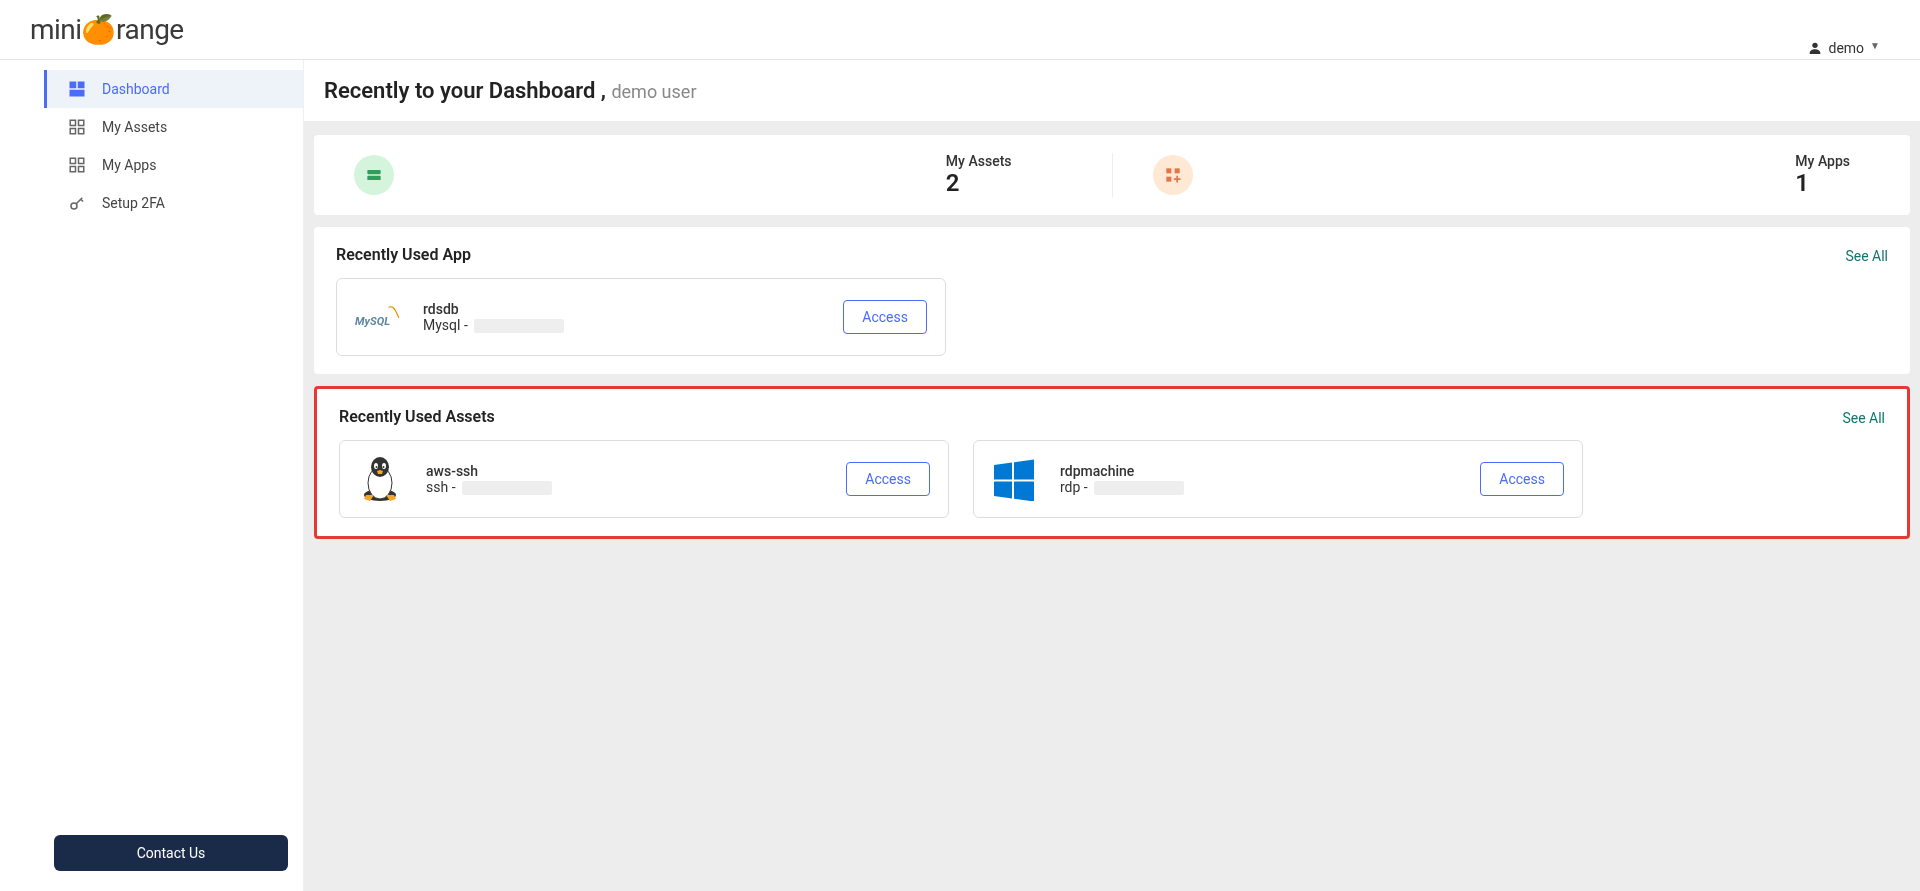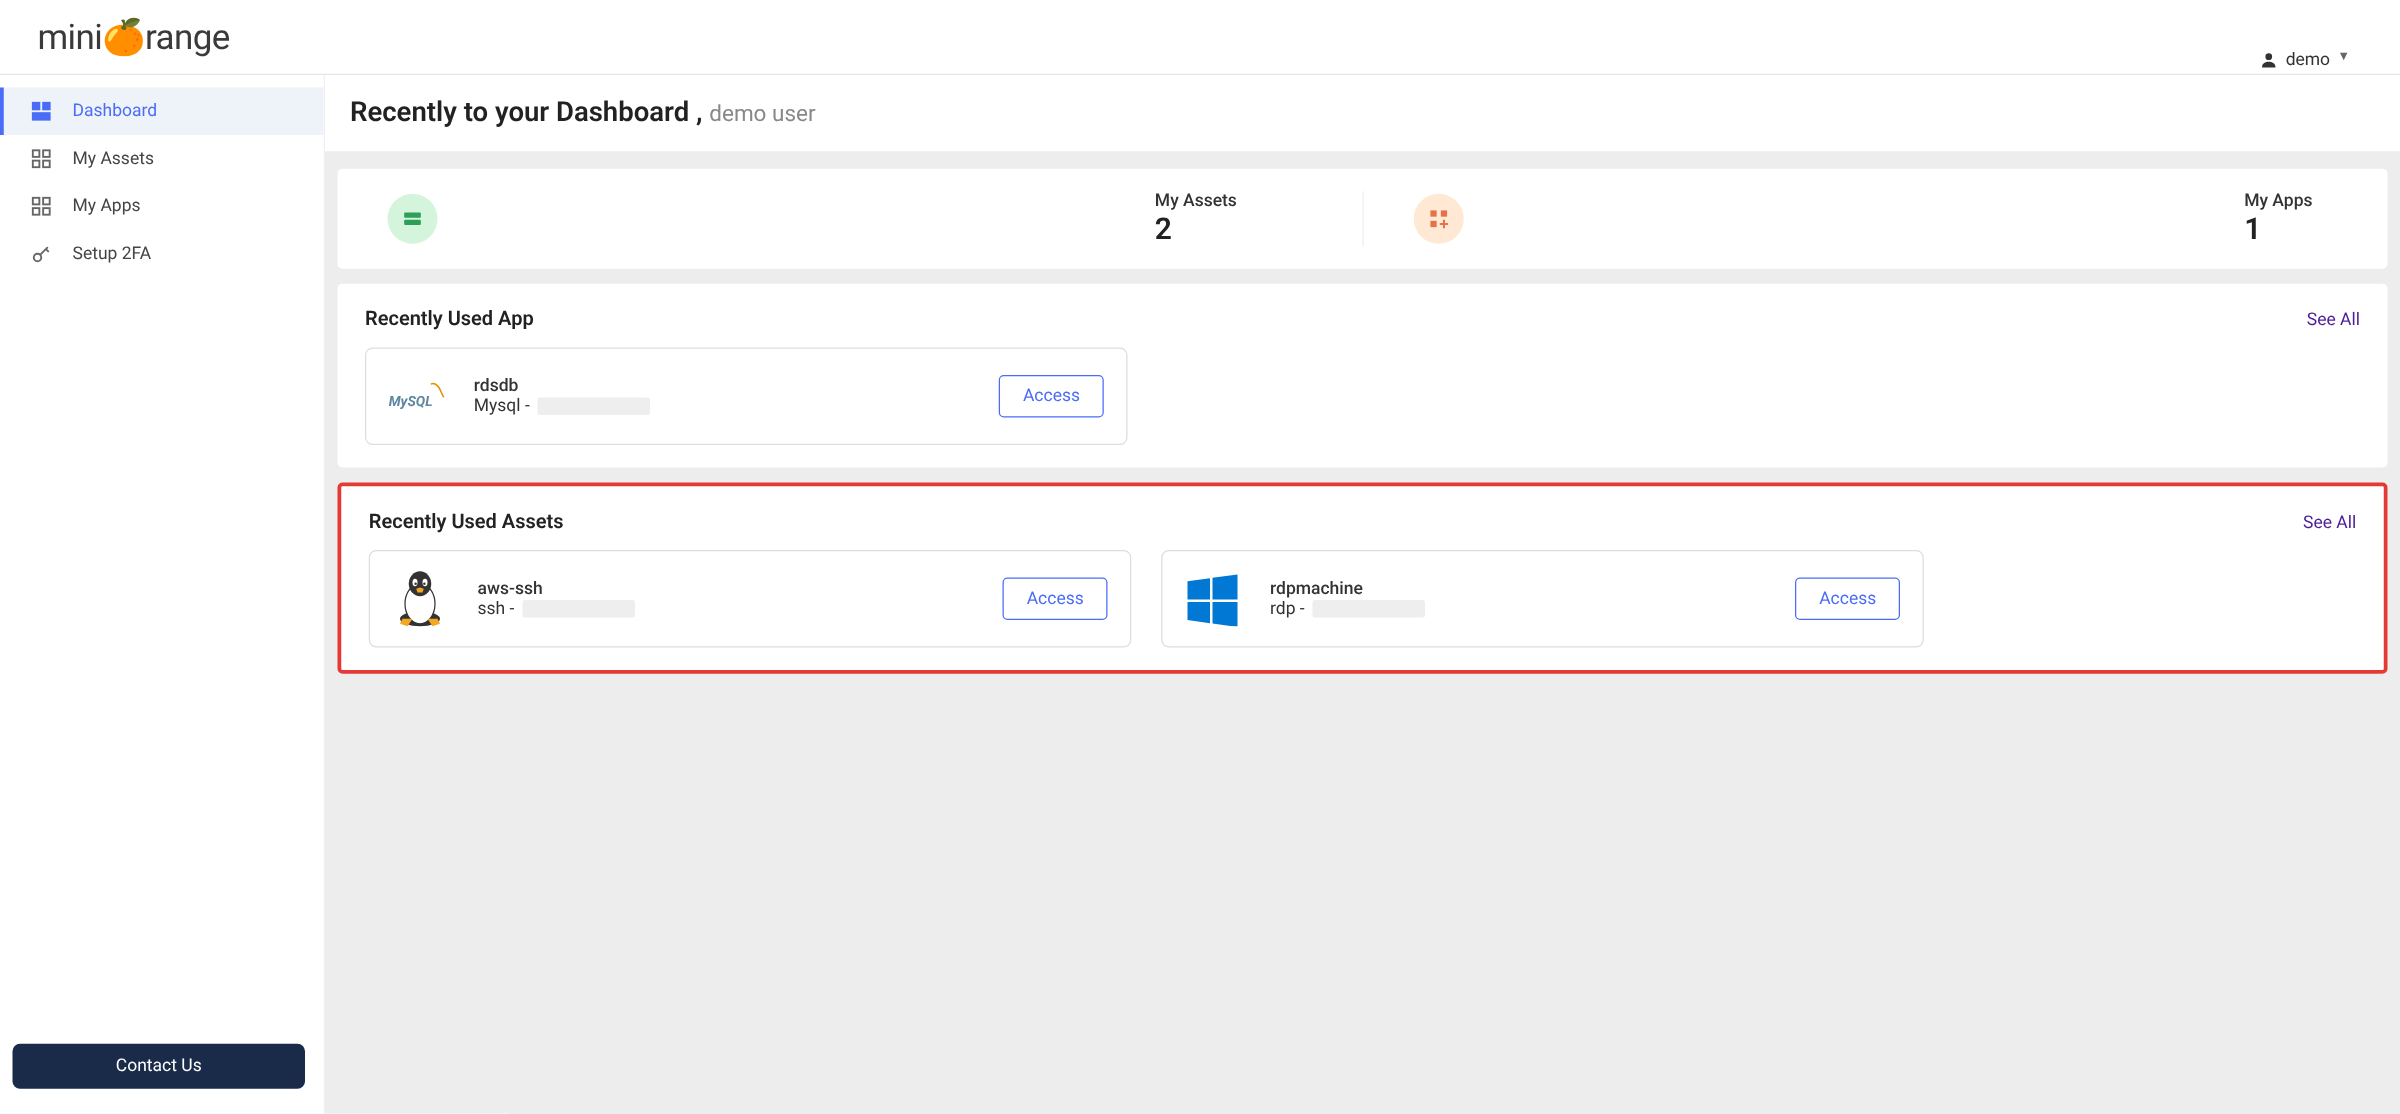--- a/index.html
+++ b/index.html
@@ -52,20 +52,21 @@
 }
 
 .caret {
   font-size: 10px;
   color: #666;
 }
 
 .layout {
   display: flex;
   height: calc(891px - 60px);
+  margin-left: 44px;
 }
 
 .sidebar {
   width: 260px;
   background: #fff;
   padding-top: 10px;
   position: relative;
   border-right: 1px solid #f0f0f0;
 }
 
@@ -218,21 +219,21 @@
 }
 
 .section-title {
   font-size: 16px;
   font-weight: 600;
   color: #222;
 }
 
 .see-all {
   font-size: 14px;
-  color: #4c1d95;
+  color: #0f766e;
   cursor: pointer;
 }
 
 .cards-row {
   display: flex;
   gap: 24px;
 }
 
 .asset-card {
   display: flex;
@@ -259,21 +260,21 @@
 .asset-name {
   font-size: 14px;
   color: #333;
   font-weight: 500;
 }
 
 .asset-detail {
   font-size: 14px;
   color: #333;
   display: flex;
-  align-items: center;
+  align-items: flex-end;
   gap: 6px;
 }
 
 .redacted {
   display: inline-block;
   width: 90px;
   height: 14px;
   background: #eee;
   border-radius: 2px;
 }

